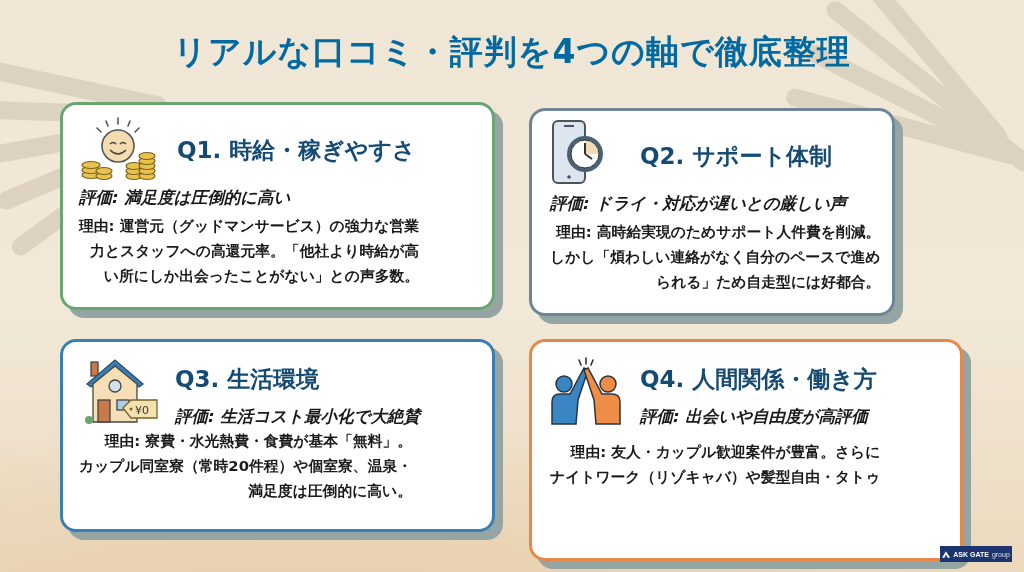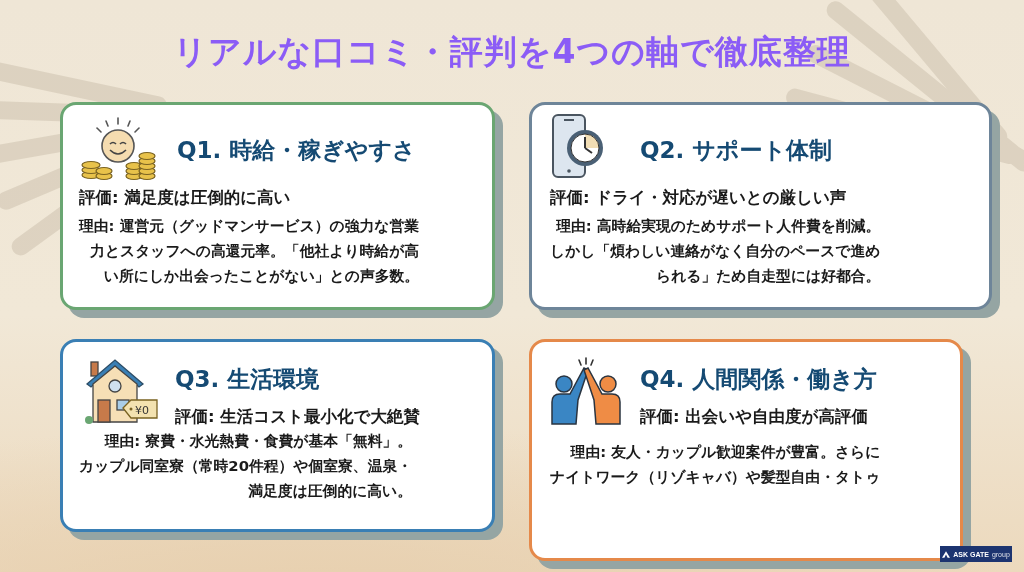--- a/index.html
+++ b/index.html
@@ -20,40 +20,41 @@
     height: 18px; transform-origin: left center;
   }
   .sand {
     position: absolute; left: 0; right: 0; bottom: 0; height: 150px;
     background: radial-gradient(ellipse at 30% 120%, #e7cfae 0%, rgba(231,207,174,0) 70%);
     pointer-events: none;
   }
   .page-title {
     position: absolute; left: 0; right: 0; top: 30px;
     text-align: center; font-size: 33px; font-weight: bold;
-    color: #8b5cf6; letter-spacing: 1px;
+    color: #0369a1; letter-spacing: 1px;
   }
   .card {
     position: absolute; background: #ffffff; border-radius: 16px;
     border: 3px solid #6aa672;
     box-shadow: 8px 8px 0 0 #95a5a3;
   }
   .card.q1 { left: 60px; top: 102px; width: 435px; height: 208px; border-color: #6aa672; }
-  .card.q2 { left: 529px; top: 102px; width: 463px; height: 208px; border-color: #6e8599; }
+  .card.q2 { left: 529px; top: 108px; width: 366px; height: 208px; border-color: #6e8599; }
   .card.q3 { left: 60px; top: 339px; width: 435px; height: 193px; border-color: #3a7fb4; }
   .card.q4 { left: 529px; top: 339px; width: 434px; height: 222px; border-color: #e5894a; }
 
   .card .icon { position: absolute; }
   .card .q-title {
     position: absolute; font-size: 23px; font-weight: bold; color: #154a73;
     white-space: nowrap;
   }
   .card .eval {
     position: absolute; font-size: 16.5px; font-weight: bold; color: #1a1a1a;
     white-space: nowrap;
+    font-style: italic;
   }
   .card .reason {
     position: absolute; font-size: 14.8px; font-weight: bold; color: #1a1a1a;
     line-height: 25px;
   }
   .reason .line { display: block; white-space: nowrap; text-align: right; }
 
   .q1 .icon { left: 16px; top: 10px; width: 78px; height: 66px; }
   .q1 .q-title { left: 114px; top: 30px; }
   .q1 .eval { left: 16px; top: 82px; }

